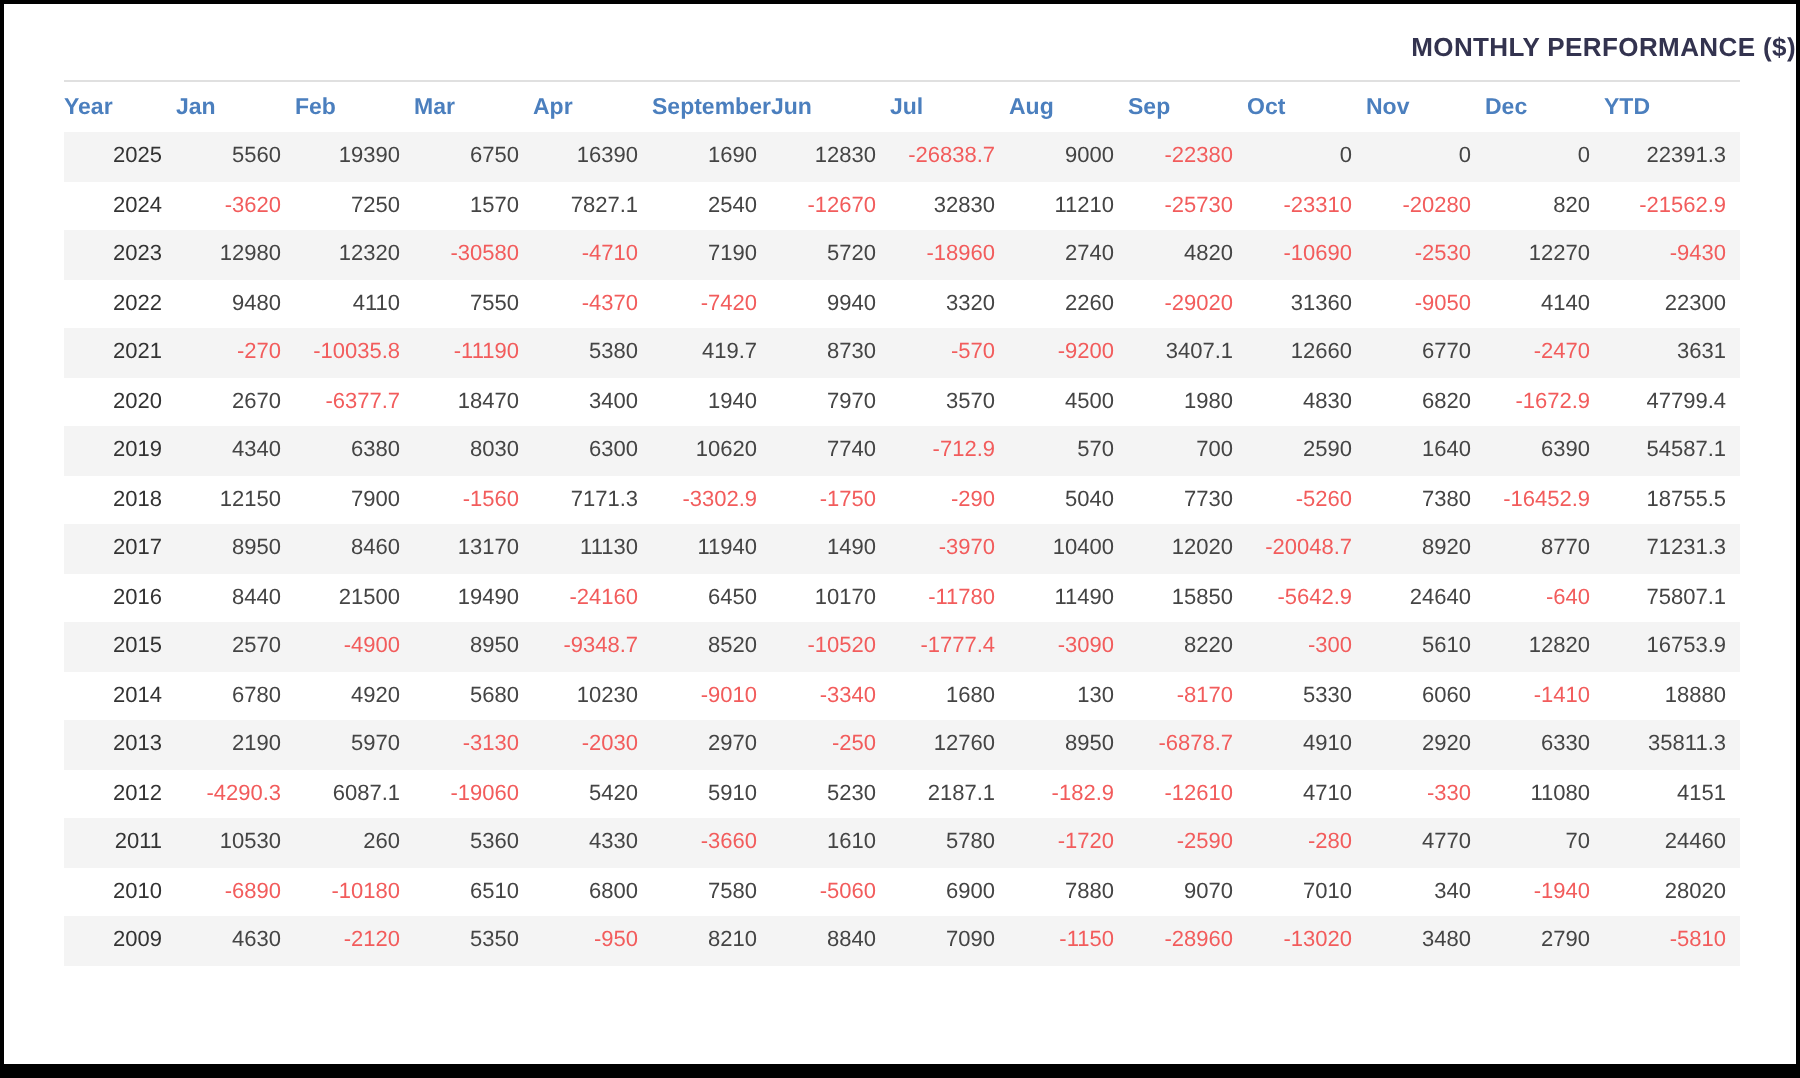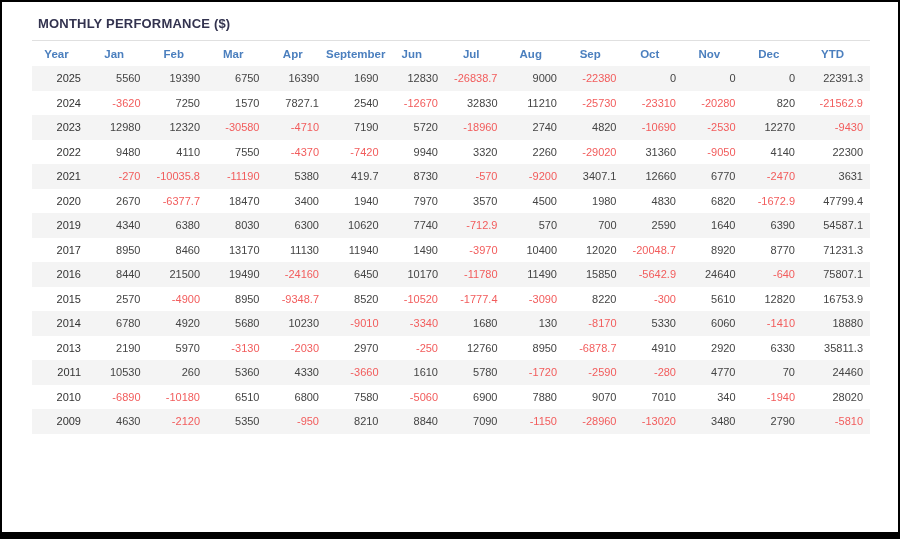--- a/index.html
+++ b/index.html
@@ -11,38 +11,39 @@
     border-width:2px 2px 7px 2px;
     background:#fff;
     overflow:hidden;
   }
   .title{
     margin:14px 0 0 36px;
     font-size:13px;
     font-weight:bold;
     color:var(--title-color,#33334f);
     letter-spacing:.2px;
+    text-align:right;
   }
   .title-rule{
     margin:9px 0 0 30px;
     width:838px;height:0;
     border-top:1px solid #e0e0e0;
   }
   table.perf{
     margin:0 0 0 30px;
     border-collapse:collapse;
     table-layout:fixed;
     width:838px;
     font-size:11px;
   }
   table.perf th{
     color:var(--header-color,#4b7fbe);
     font-weight:bold;
     font-size:11.5px;
-    text-align:center;
+    text-align:left;
     padding:7px 7px 6px 0;
     white-space:nowrap;
   }
   table.perf td{
     text-align:right;
     padding:0 7px 0 0;
     height:24.5px;
     color:var(--value-color,#444);
     white-space:nowrap;
   }
@@ -208,20 +209,36 @@
           <td>7740</td>
           <td class="neg">-712.9</td>
           <td>570</td>
           <td>700</td>
           <td>2590</td>
           <td>1640</td>
           <td>6390</td>
           <td>54587.1</td>
         </tr>
         <tr>
+          <td class="year">2018</td>
+          <td>12150</td>
+          <td>7900</td>
+          <td class="neg">-1560</td>
+          <td>7171.3</td>
+          <td class="neg">-3302.9</td>
+          <td class="neg">-1750</td>
+          <td class="neg">-290</td>
+          <td>5040</td>
+          <td>7730</td>
+          <td class="neg">-5260</td>
+          <td>7380</td>
+          <td class="neg">-16452.9</td>
+          <td>18755.5</td>
+        </tr>
+        <tr>
           <td class="year">2017</td>
           <td>8950</td>
           <td>8460</td>
           <td>13170</td>
           <td>11130</td>
           <td>11940</td>
           <td>1490</td>
           <td class="neg">-3970</td>
           <td>10400</td>
           <td>12020</td>
@@ -288,20 +305,36 @@
           <td class="neg">-250</td>
           <td>12760</td>
           <td>8950</td>
           <td class="neg">-6878.7</td>
           <td>4910</td>
           <td>2920</td>
           <td>6330</td>
           <td>35811.3</td>
         </tr>
         <tr>
+          <td class="year">2012</td>
+          <td class="neg">-4290.3</td>
+          <td>6087.1</td>
+          <td class="neg">-19060</td>
+          <td>5420</td>
+          <td>5910</td>
+          <td>5230</td>
+          <td>2187.1</td>
+          <td class="neg">-182.9</td>
+          <td class="neg">-12610</td>
+          <td>4710</td>
+          <td class="neg">-330</td>
+          <td>11080</td>
+          <td>4151</td>
+        </tr>
+        <tr>
           <td class="year">2011</td>
           <td>10530</td>
           <td>260</td>
           <td>5360</td>
           <td>4330</td>
           <td class="neg">-3660</td>
           <td>1610</td>
           <td>5780</td>
           <td class="neg">-1720</td>
           <td class="neg">-2590</td>

